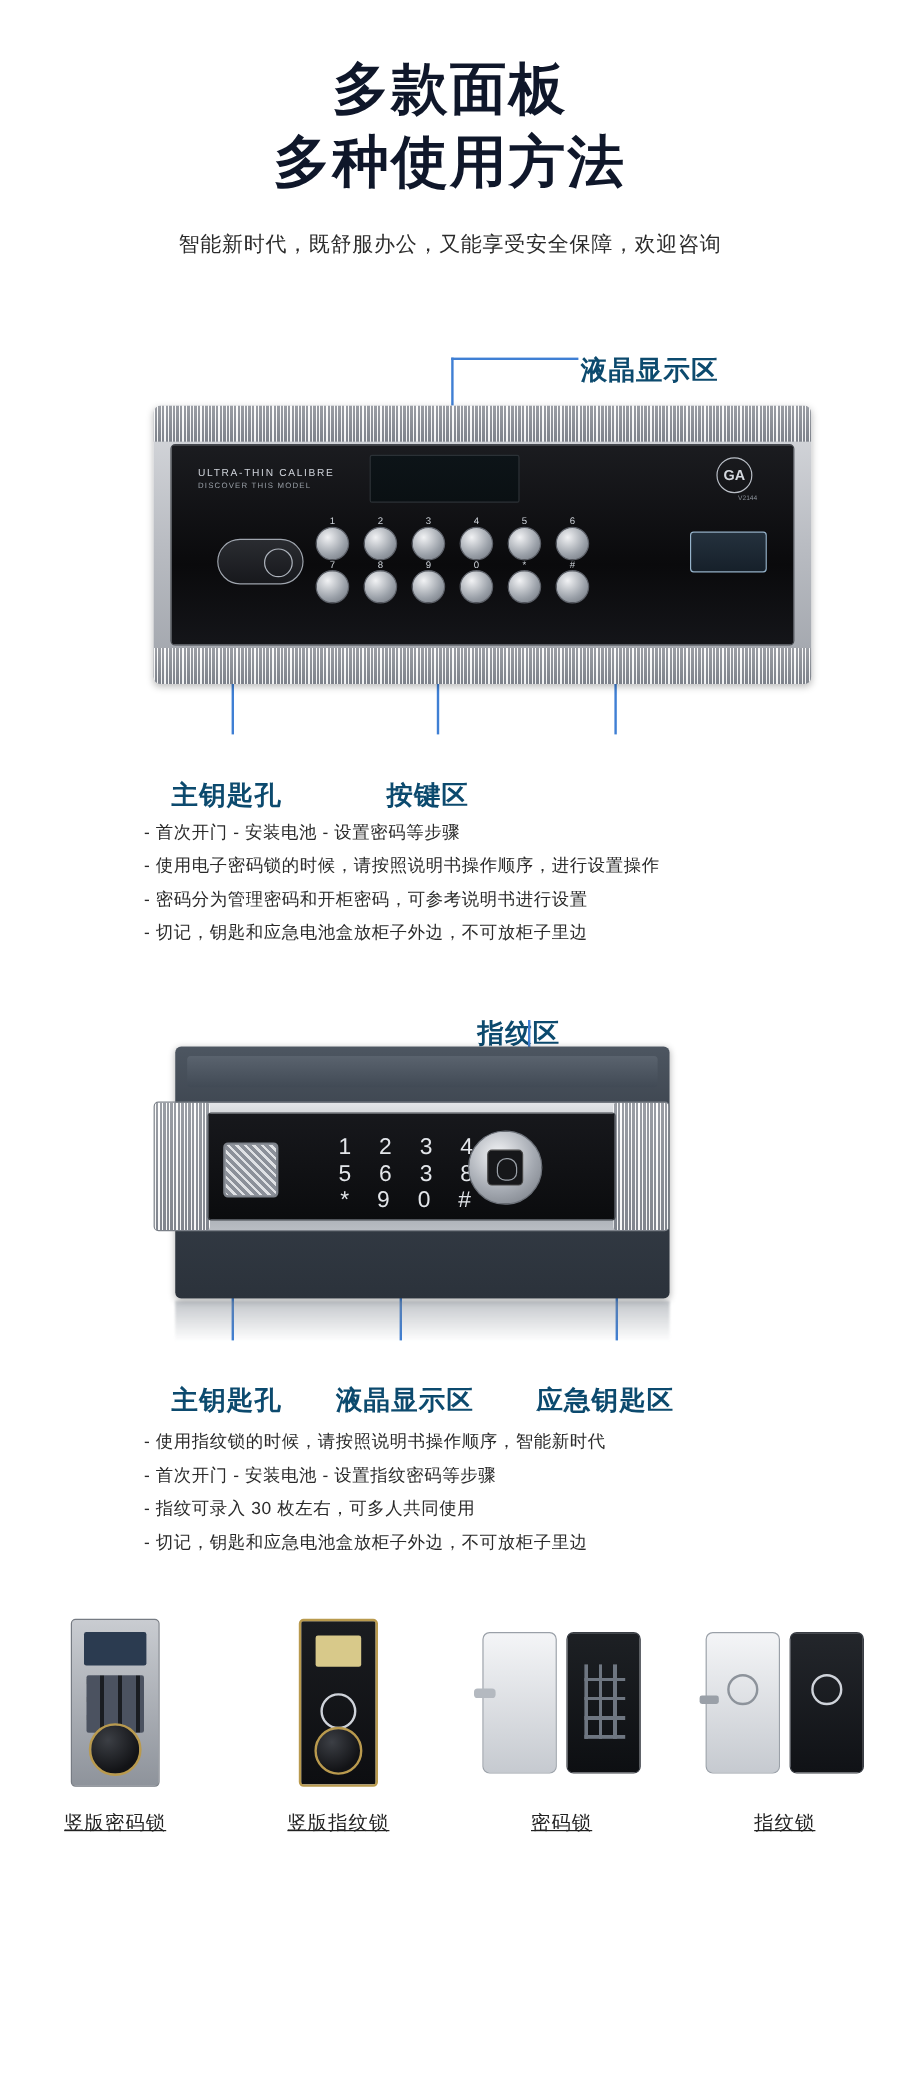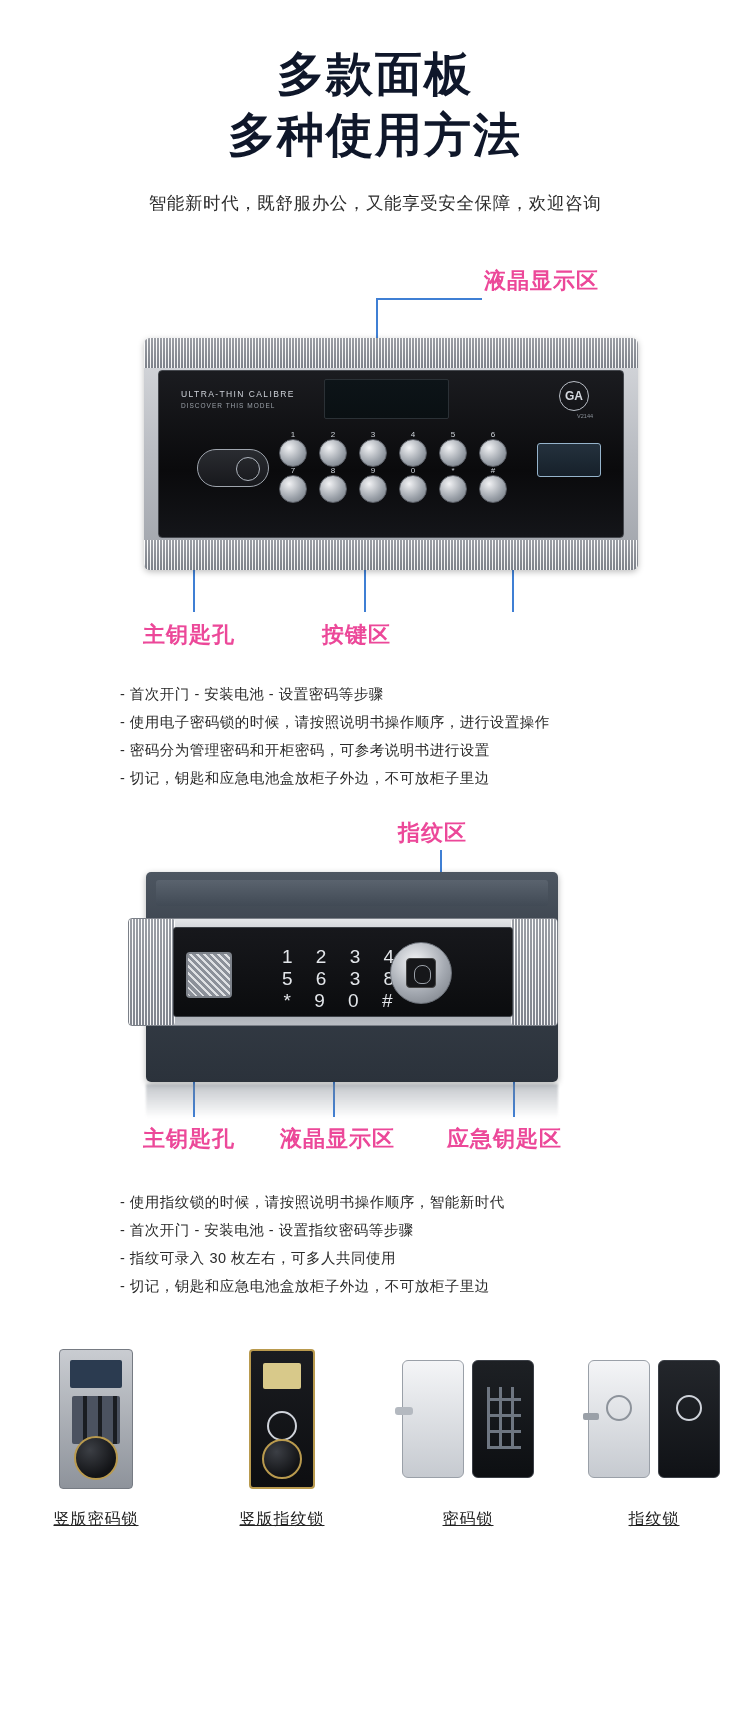--- a/index.html
+++ b/index.html
@@ -30,49 +30,49 @@
   .subtitle {
     margin-top: 28px;
     font-size: 17.5px;
     color: #2b2b2b;
     letter-spacing: 0.6px;
   }
 
   
   .red-label {
     position: absolute;
-    color: #ec4899;
+    color: #0c4a6e;
     font-size: 22px;
     font-weight: bold;
     letter-spacing: 1px;
     white-space: nowrap;
+    margin-top: 28px;
   }
   .leader {
     position: absolute;
     background: #3f7fd4;
   }
   .leader.v { width: 1.5px; }
   .leader.h { height: 1.5px; }
   .dot {
     position: absolute;
     width: 7px; height: 7px;
     border-radius: 50%;
     background: #3f7fd4;
   }
 
   
   .panel1 {
     position: absolute;
     left: 128px; top: 338px;
-    width: 494px; height: 232px;
+    width: 548px; height: 232px;
     border-radius: 6px;
     background: linear-gradient(180deg,#d8dade 0%,#b9bcc2 50%,#9fa3aa 100%);
     box-shadow: 0 2px 6px rgba(0,0,0,.25);
     overflow: hidden;
-    margin-left: 16px;
   }
   .panel1 .knurl-top, .panel1 .knurl-bot {
     position: absolute; left: 0; width: 100%; height: 30px;
     background:
       repeating-linear-gradient(90deg, rgba(255,255,255,.85) 0 1px, rgba(90,95,105,.55) 1px 3px),
       linear-gradient(180deg,#e9eaec,#a8acb3);
   }
   .panel1 .knurl-top { top: 0; }
   .panel1 .knurl-bot { bottom: 0; }
   .panel1 .glass {

